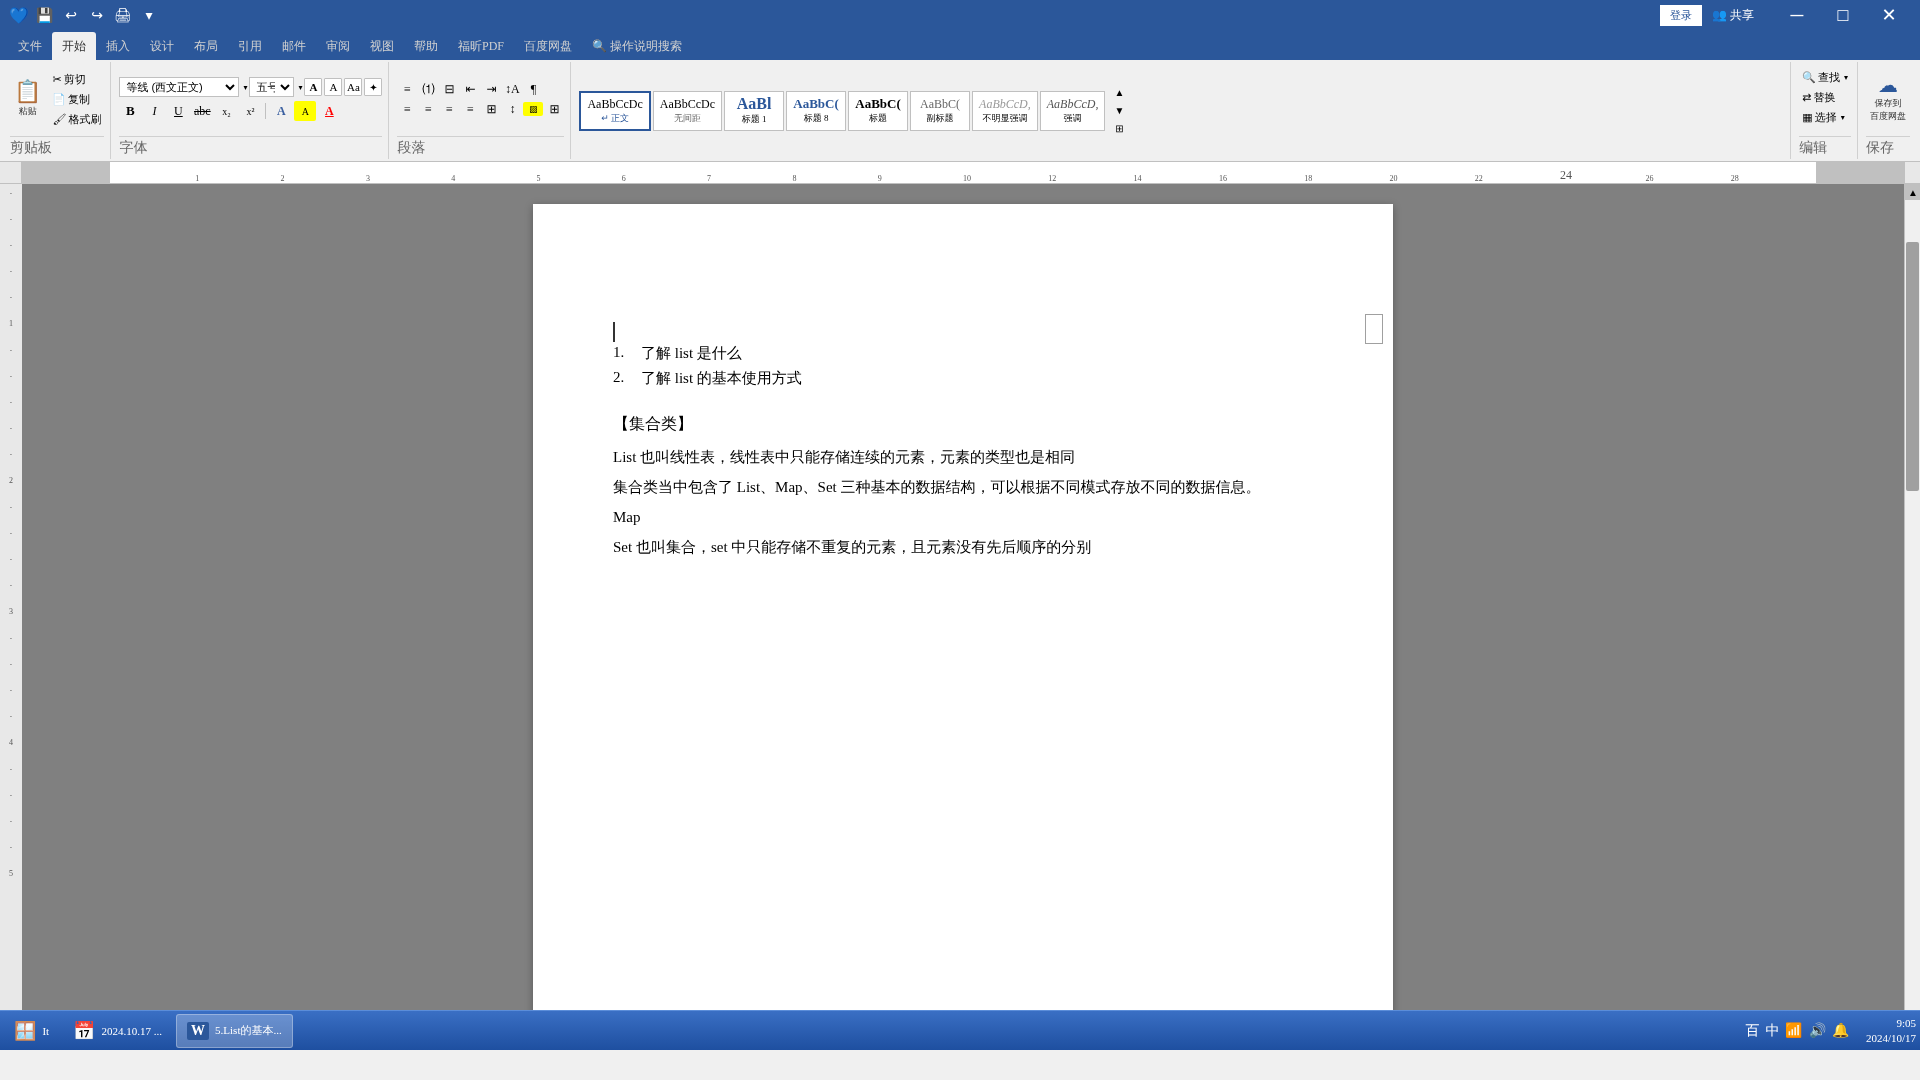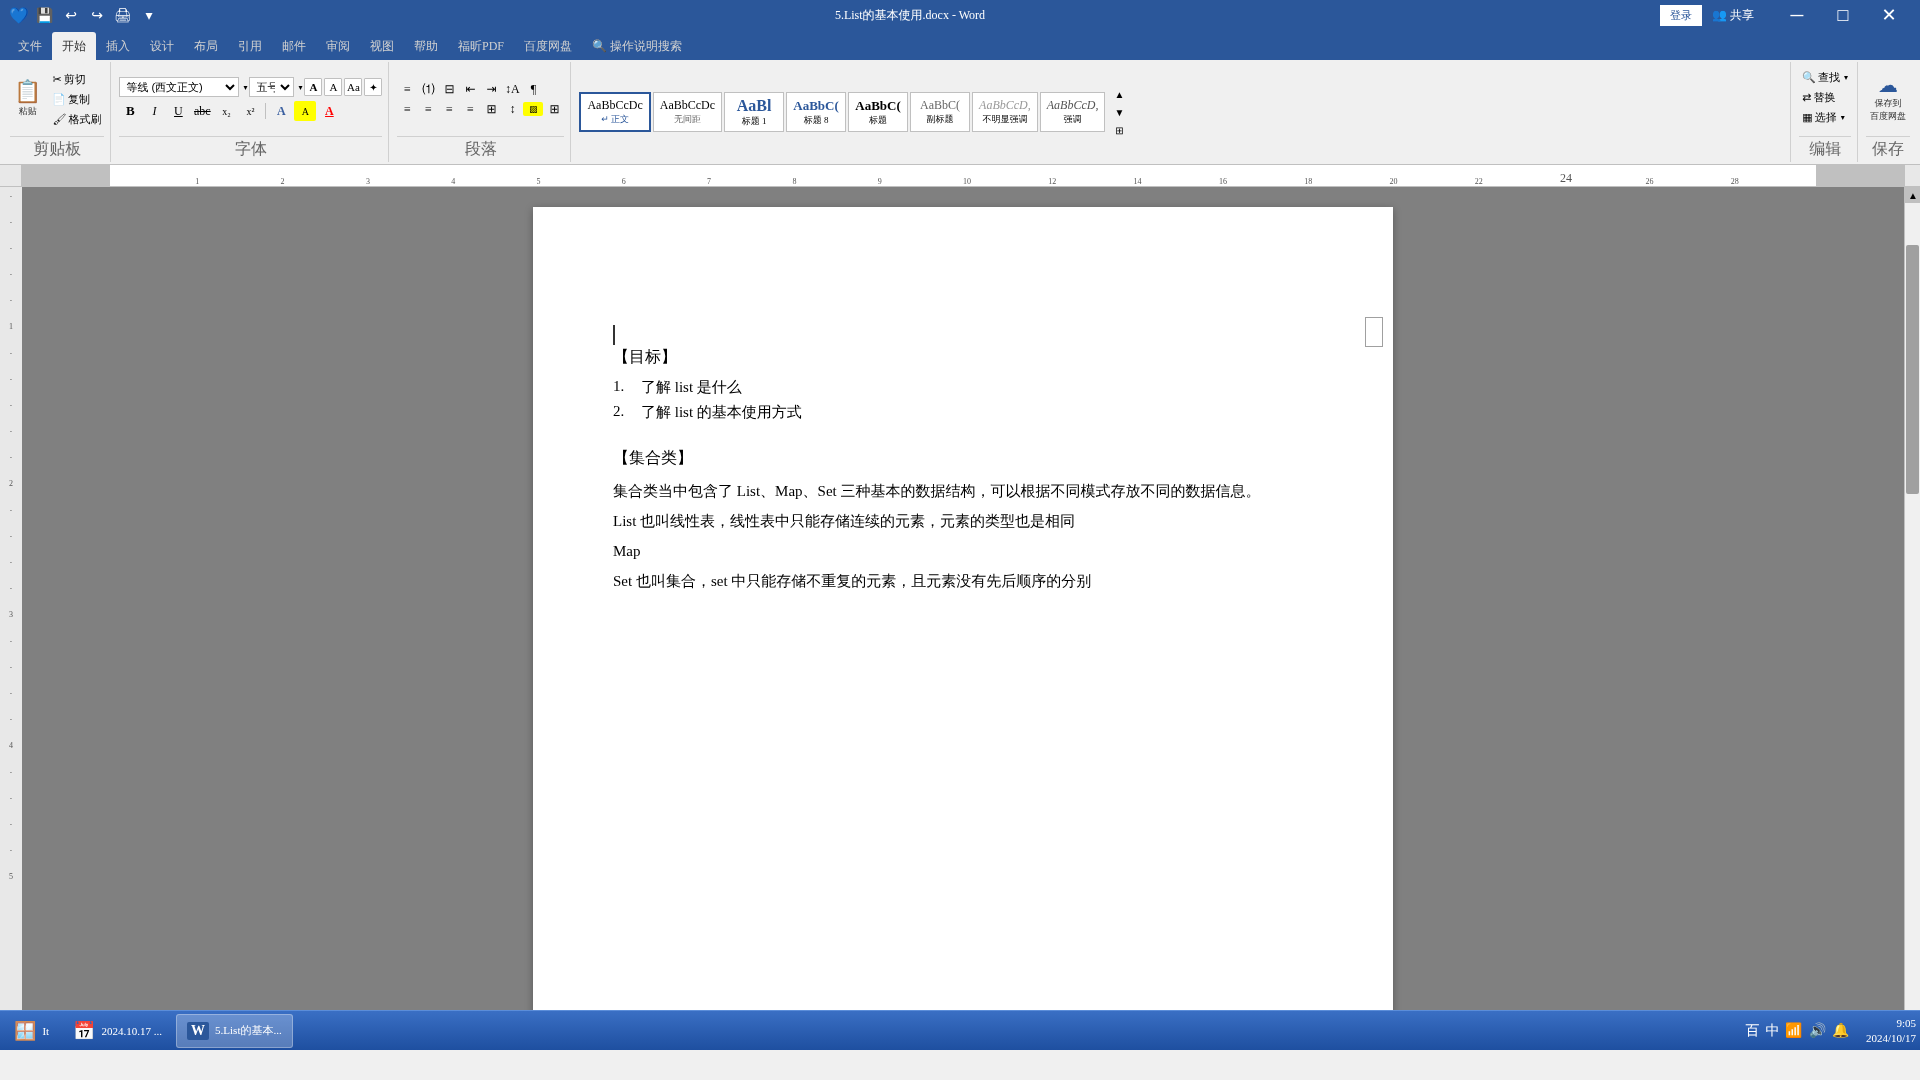--- a/index.html
+++ b/index.html
@@ -72,21 +72,21 @@
       display: flex;
       flex-direction: column;
       align-items: flex-start;
       border-right: 1px solid #d0d0d0;
       padding: 2px 6px;
       min-width: fit-content;
     }
     .ribbon-group:last-child { border-right: none; }
     .ribbon-group-content { display: flex; align-items: center; gap: 2px; flex: 1; }
     .ribbon-group-label {
-      font-size: 16px; color: #666; text-align: center; width: 100%;
+      font-size: 14px; color: #666; text-align: left; width: 100%;
       margin-top: 2px; border-top: 1px solid #d0d0d0; padding-top: 2px;
     }
     .rbn-btn {
       display: flex; flex-direction: column; align-items: center; justify-content: center;
       padding: 2px 4px; cursor: pointer; border-radius: 2px; font-size: 10px;
       min-width: 30px; height: 56px; gap: 2px;
     }
     .rbn-btn .icon { font-size: 22px; line-height: 1; }
     .rbn-btn .label { font-size: 9px; color: #333; text-align: center; }
     .rbn-btn-small {
@@ -213,23 +213,20 @@
 <div id="title-bar">
   <div class="title-left">
     <div class="quick-access">
       <div class="quick-btn" style="font-size:16px;">💙</div>
       <div class="quick-btn" title="保存">💾</div>
       <div class="quick-btn" title="撤销">↩</div>
       <div class="quick-btn" title="重做">↪</div>
       <div class="quick-btn">🖨</div>
       <div class="quick-btn">▾</div>
     </div>
-  </div>
-  <div class="title-center">
-    <span>5.List的基本使用.docx - Word</span>
   </div>
   <div style="display:flex;align-items:center;gap:10px;">
     <button class="login-btn">登录</button>
     <div class="share-btn">
       <span>👥</span>
       <span>共享</span>
     </div>
     <div class="win-btns">
       <div class="win-btn">─</div>
       <div class="win-btn">□</div>
@@ -482,35 +479,34 @@
   </div>
 
   <div id="doc-area">
     <div id="page">
 
       <div style="position:absolute;left:80px;top:118px;width:2px;height:20px;background:#333;animation:blink 1s step-end infinite;"></div>
       <div style="position:absolute;right:10px;top:110px;width:18px;height:30px;border:1px solid #a0a0a0;"></div>
 
       <div style="height:80px;"></div>
 
-      <div class="doc-section-title" style="font-size:16px;font-weight:normal;">【目标】</div>
       <div class="doc-list-item">
         <span class="doc-list-num">1.</span>
         <span>了解 list 是什么</span>
       </div>
       <div class="doc-list-item">
         <span class="doc-list-num">2.</span>
         <span>了解 list 的基本使用方式</span>
       </div>
 
       <div class="doc-section-gap"></div>
 
       <div class="doc-section-title" style="font-size:16px;font-weight:normal;">【集合类】</div>
+      <div class="doc-para">List 也叫线性表，线性表中只能存储连续的元素，元素的类型也是相同</div>
       <div class="doc-para">集合类当中包含了 List、Map、Set 三种基本的数据结构，可以根据不同模式存放不同的数据信息。</div>
-      <div class="doc-para">List 也叫线性表，线性表中只能存储连续的元素，元素的类型也是相同</div>
       <div class="doc-para">Map</div>
       <div class="doc-para">Set 也叫集合，set 中只能存储不重复的元素，且元素没有先后顺序的分别</div>
     </div>
   </div>
 
   <div style="width:16px;background:#f0f0f0;border-left:1px solid #c0c0c0;display:flex;flex-direction:column;">
     <div style="width:16px;height:16px;background:#c0c0c0;display:flex;align-items:center;justify-content:center;font-size:10px;cursor:pointer;">▲</div>
     <div style="flex:1;position:relative;">
       <div style="position:absolute;top:5%;left:1px;right:1px;height:30%;background:#a0a0a0;border-radius:2px;"></div>
     </div>

